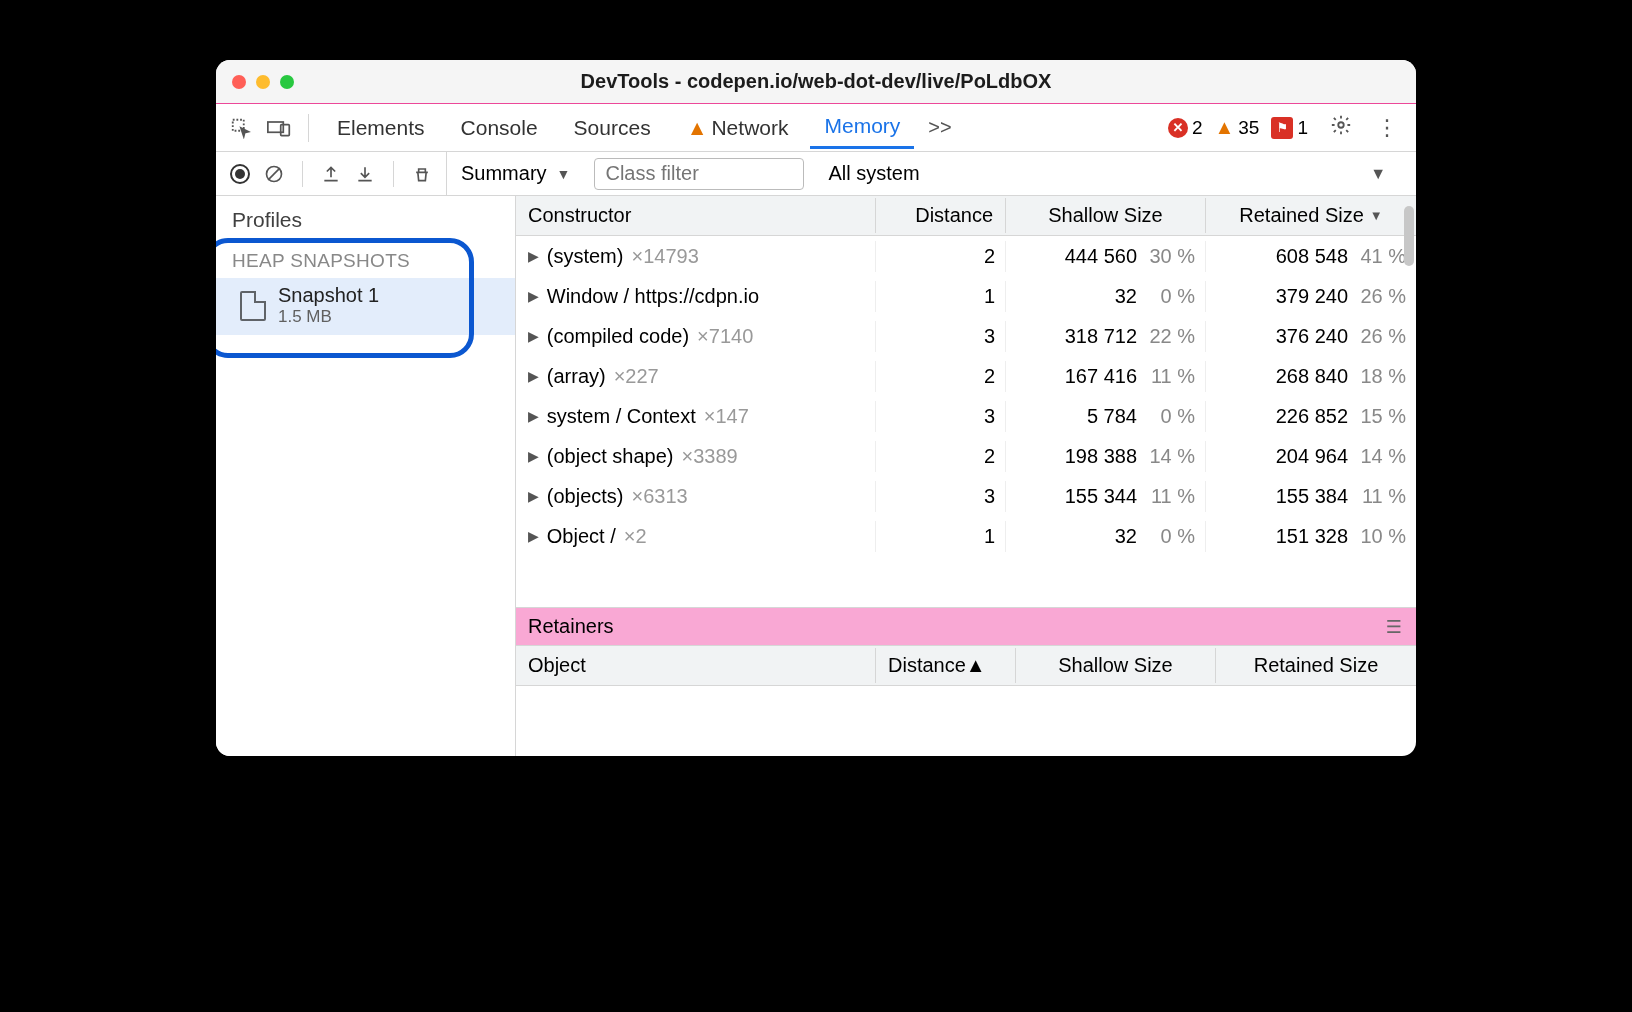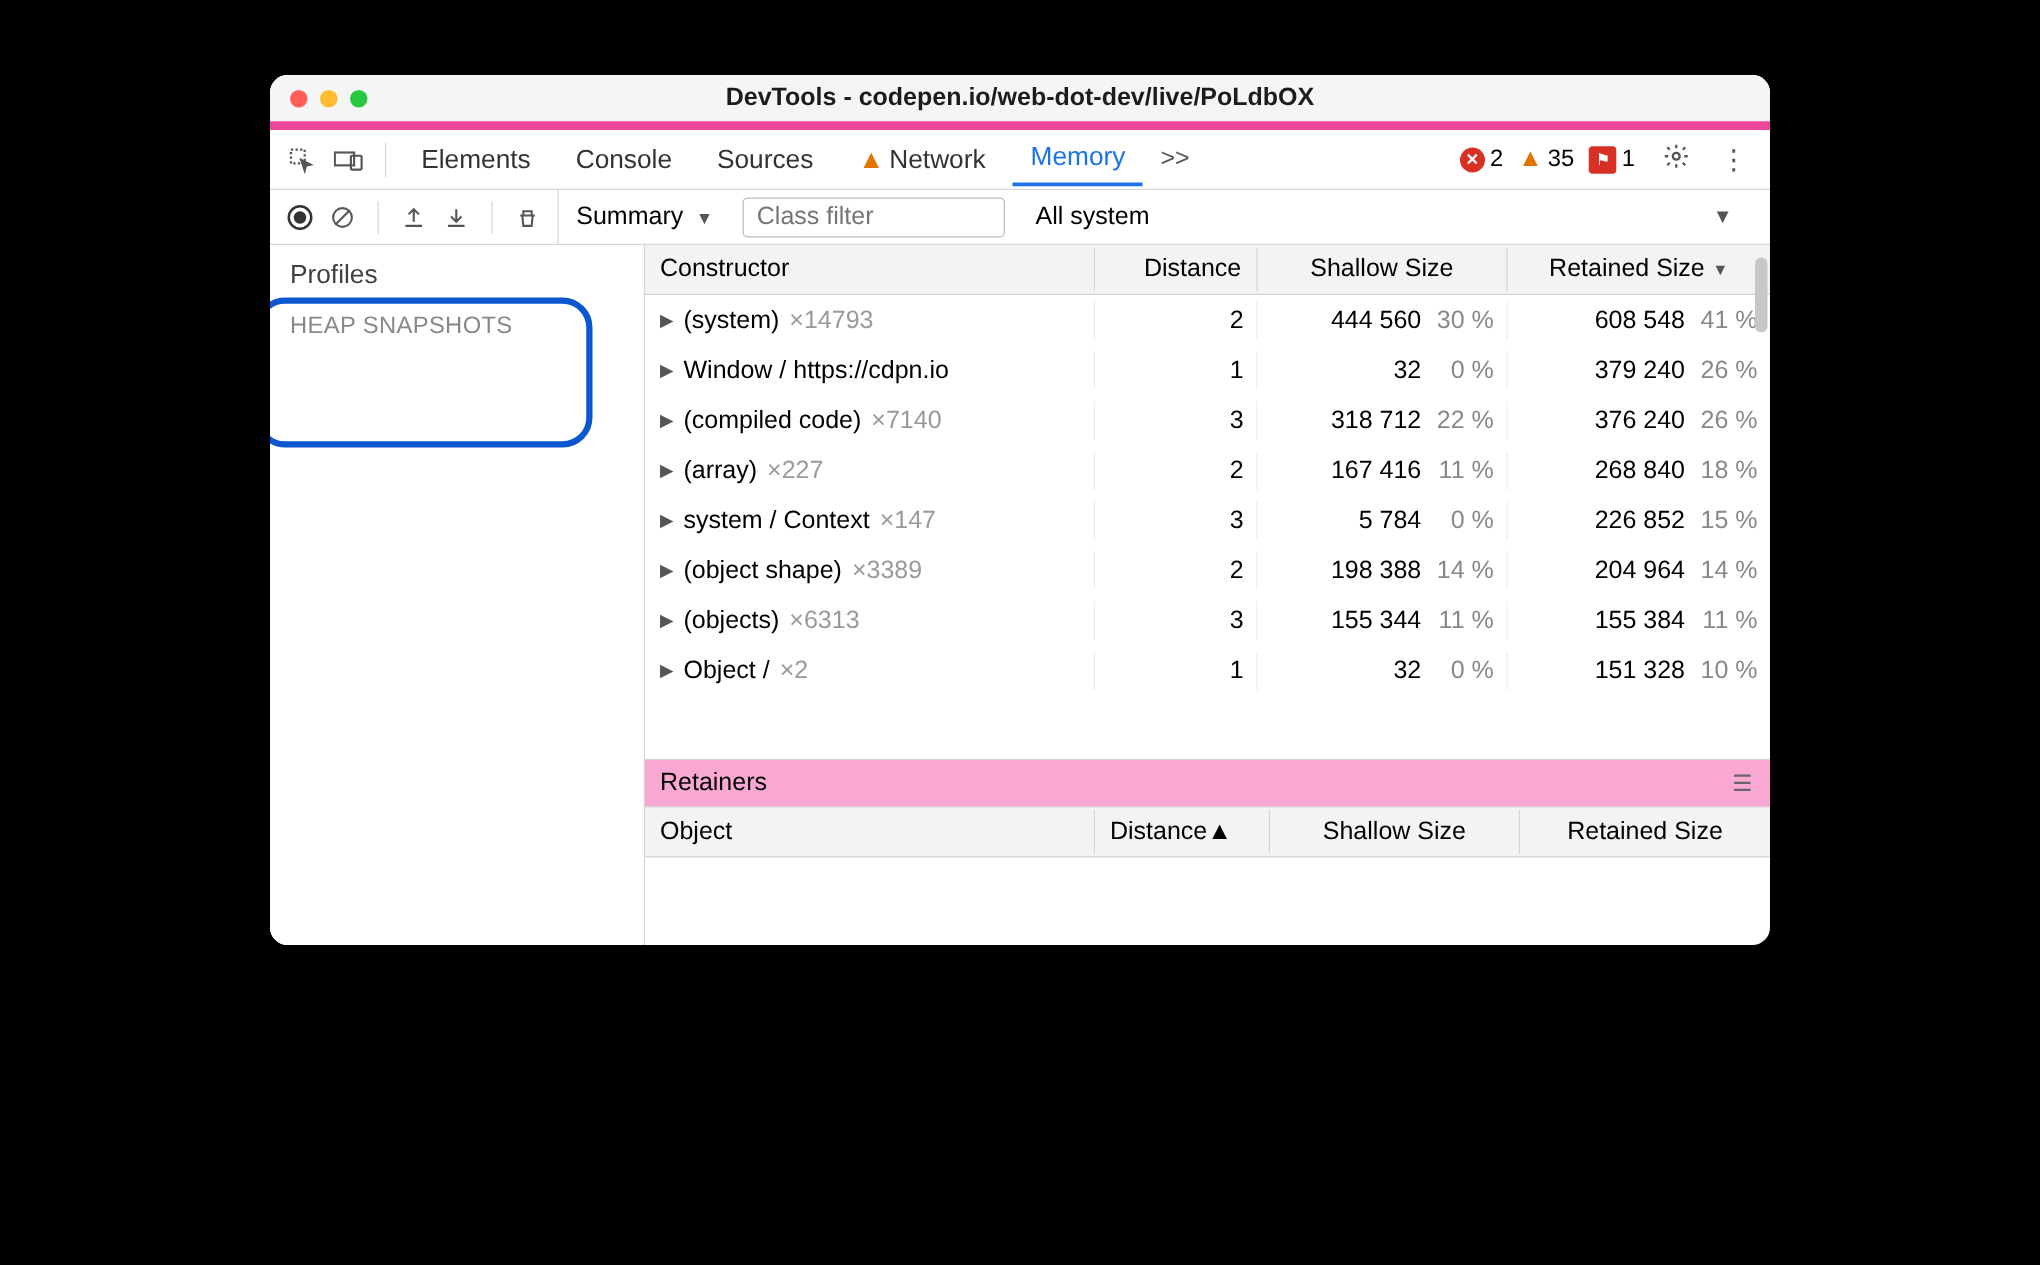--- a/index.html
+++ b/index.html
@@ -19,21 +19,21 @@
     border-radius: 14px;
     box-shadow: 0 30px 80px rgba(0,0,0,.55);
     overflow: hidden;
   }
   .titlebar {
     height: 44px;
     display: flex;
     align-items: center;
     padding: 0 14px;
     background: #f5f5f5;
-    border-bottom: 7px solid #ec4899;
+    border-bottom: 1px solid #ec4899;
     position: relative;
   }
   .traffic { display: flex; gap: 10px; position: absolute; left: 16px; }
   .dot { width: 14px; height: 14px; border-radius: 50%; }
   .dot.red { background:#ff5f57; } .dot.yellow{background:#febc2e;} .dot.green{background:#28c840;}
   .title { flex:1; text-align:center; font-size:20px; font-weight:600; color:#1c1c1c; }
   .tabbar {
     height: 48px; display:flex; align-items:center; border-bottom:1px solid #d6d6d6;
     background:#fff; padding: 0 10px; gap: 8px;
   }
@@ -214,20 +214,27 @@
         <span>All system</span>
       </div>
       <span class="tri-down big">▼</span>
     </div>
   </div>
 
   <div class="content">
     <div class="sidebar sidebar-wrap">
       <div class="profiles-h">Profiles</div>
       <div class="heap-h">HEAP SNAPSHOTS</div>
+      <div class="snapshot-item">
+        <div class="snap-icon"></div>
+        <div class="snap-text">
+          <div class="name">Snapshot 1</div>
+          <div class="size">1.5 MB</div>
+        </div>
+      </div>
       <div class="highlight-box" style="left:-12px; top:42px; width:270px; height:120px;"></div>
     </div>
 
     <div class="main">
       <div class="grid-header">
         <div class="cell">
             <span>Constructor</span>
           </div>
         <div class="cell" style="justify-content:flex-end;">
             <span>Distance</span>

